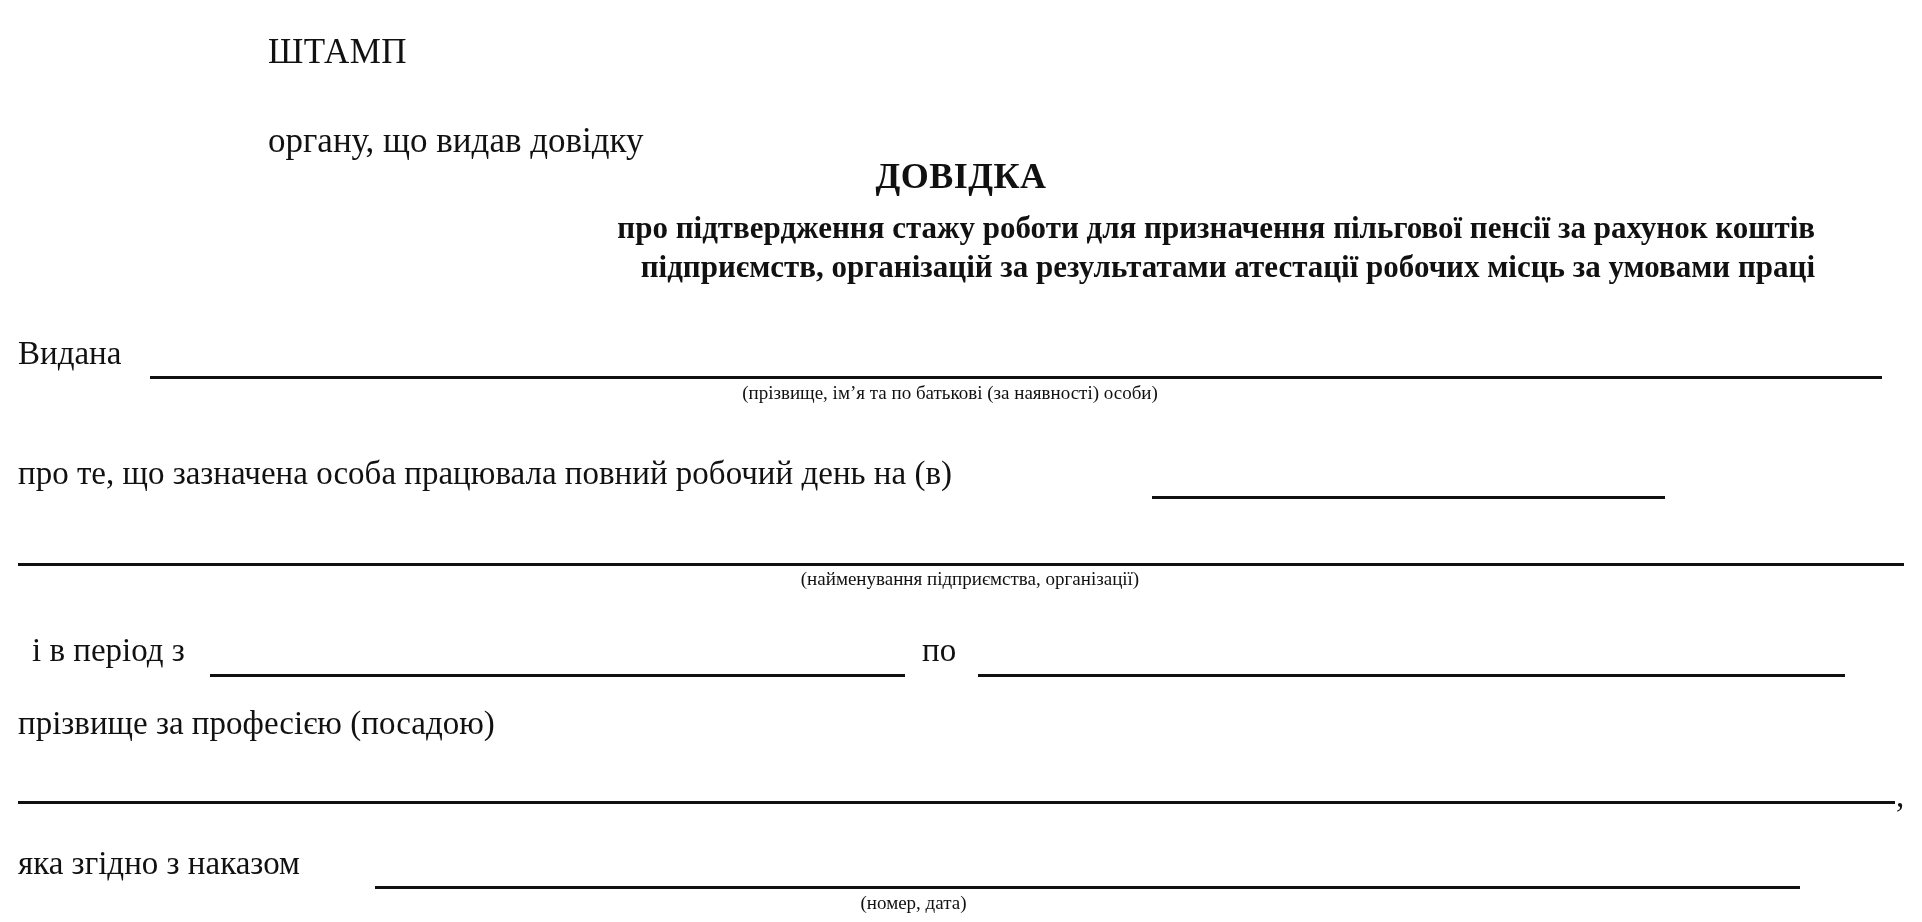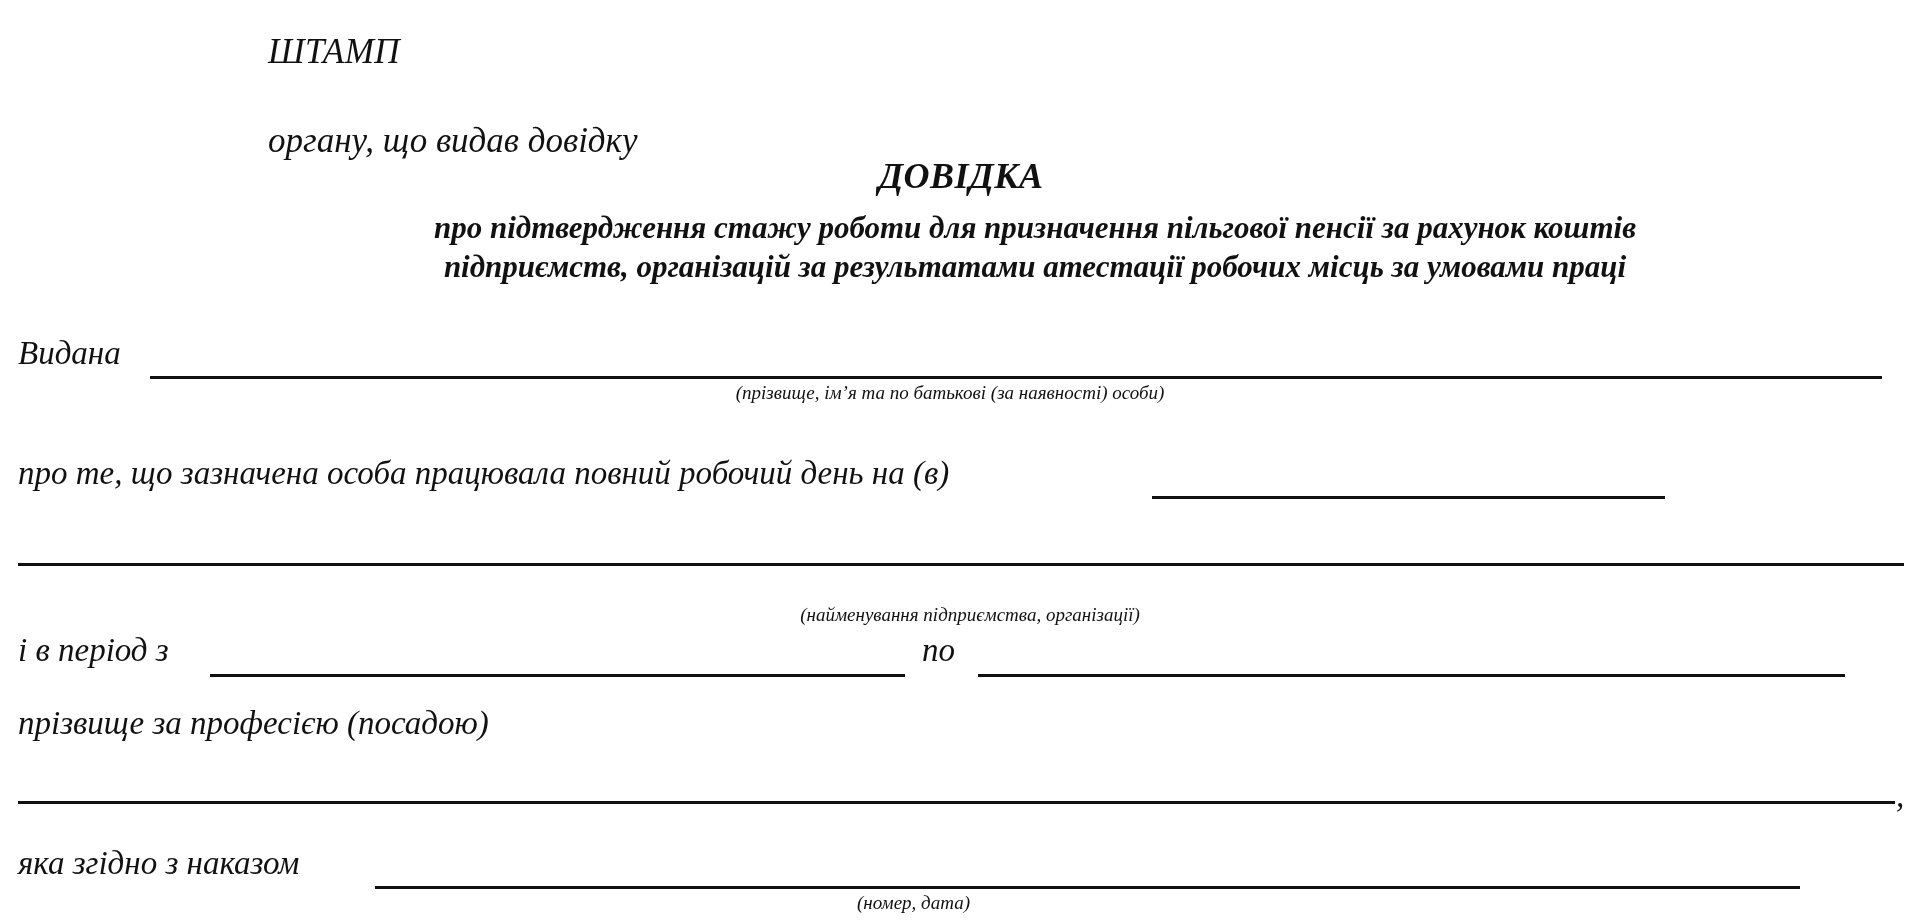--- a/index.html
+++ b/index.html
@@ -15,21 +15,20 @@
     color: #111111;
     overflow: hidden;
     position: relative;
   }
 
   .page {
     position: relative;
     width: 1628px;
     height: 922px;
     box-sizing: border-box;
-    font-style: italic;
   }
 
   
   .stamp-block {
     position: absolute;
     left: 268px;
     top: 30px;
     line-height: 1.28;
   }
   .stamp-title {
@@ -52,21 +51,21 @@
     text-align: center;
     font-size: 36px;
     font-weight: bold;
     letter-spacing: 0.5px;
   }
   .doc-subtitle {
     position: absolute;
     left: 255px;
     top: 208px;
     width: 1560px;
-    text-align: center;
+    text-align: right;
     font-size: 31px;
     font-weight: bold;
     line-height: 1.26;
   }
 
   
   .body-line {
     position: absolute;
     font-size: 33px;
     white-space: nowrap;
@@ -110,23 +109,23 @@
   </div>
 
   <div class="body-line" style="left:18px; top:335px;text-align:right;">Видана</div>
   <div class="rule" style="left:150px; top:376px; width:1732px;"></div>
   <div class="caption" style="left:560px; top:382px; width:780px;">(прізвище, ім’я та по батькові (за наявності) особи)</div>
 
   <div class="body-line" style="left:18px; top:455px;">про те, що зазначена особа працювала повний робочий день на (в)</div>
   <div class="rule" style="left:1152px; top:496px; width:513px;"></div>
 
   <div class="rule" style="left:18px; top:563px; width:1886px;"></div>
-  <div class="caption" style="left:605px; top:568px; width:730px;margin-top:36px;">(найменування підприємства, організації)</div>
+  <div class="caption" style="left:605px; top:568px; width:730px;">(найменування підприємства, організації)</div>
 
-  <div class="body-line" style="left:18px; top:632px;">і в період з</div>
+  <div class="body-line" style="left:32px; top:632px;">і в період з</div>
   <div class="rule" style="left:210px; top:674px; width:695px;"></div>
   <div class="body-line" style="left:922px; top:632px;">по</div>
   <div class="rule" style="left:978px; top:674px; width:867px;"></div>
 
   <div class="body-line" style="left:18px; top:705px;">прізвище за професією (посадою)</div>
 
   <div class="rule" style="left:18px; top:801px; width:1877px;"></div>
   <div class="comma-mark" style="left:1896px; top:778px;">,</div>
 
   <div class="body-line" style="left:18px; top:845px;">яка згідно з наказом</div>

